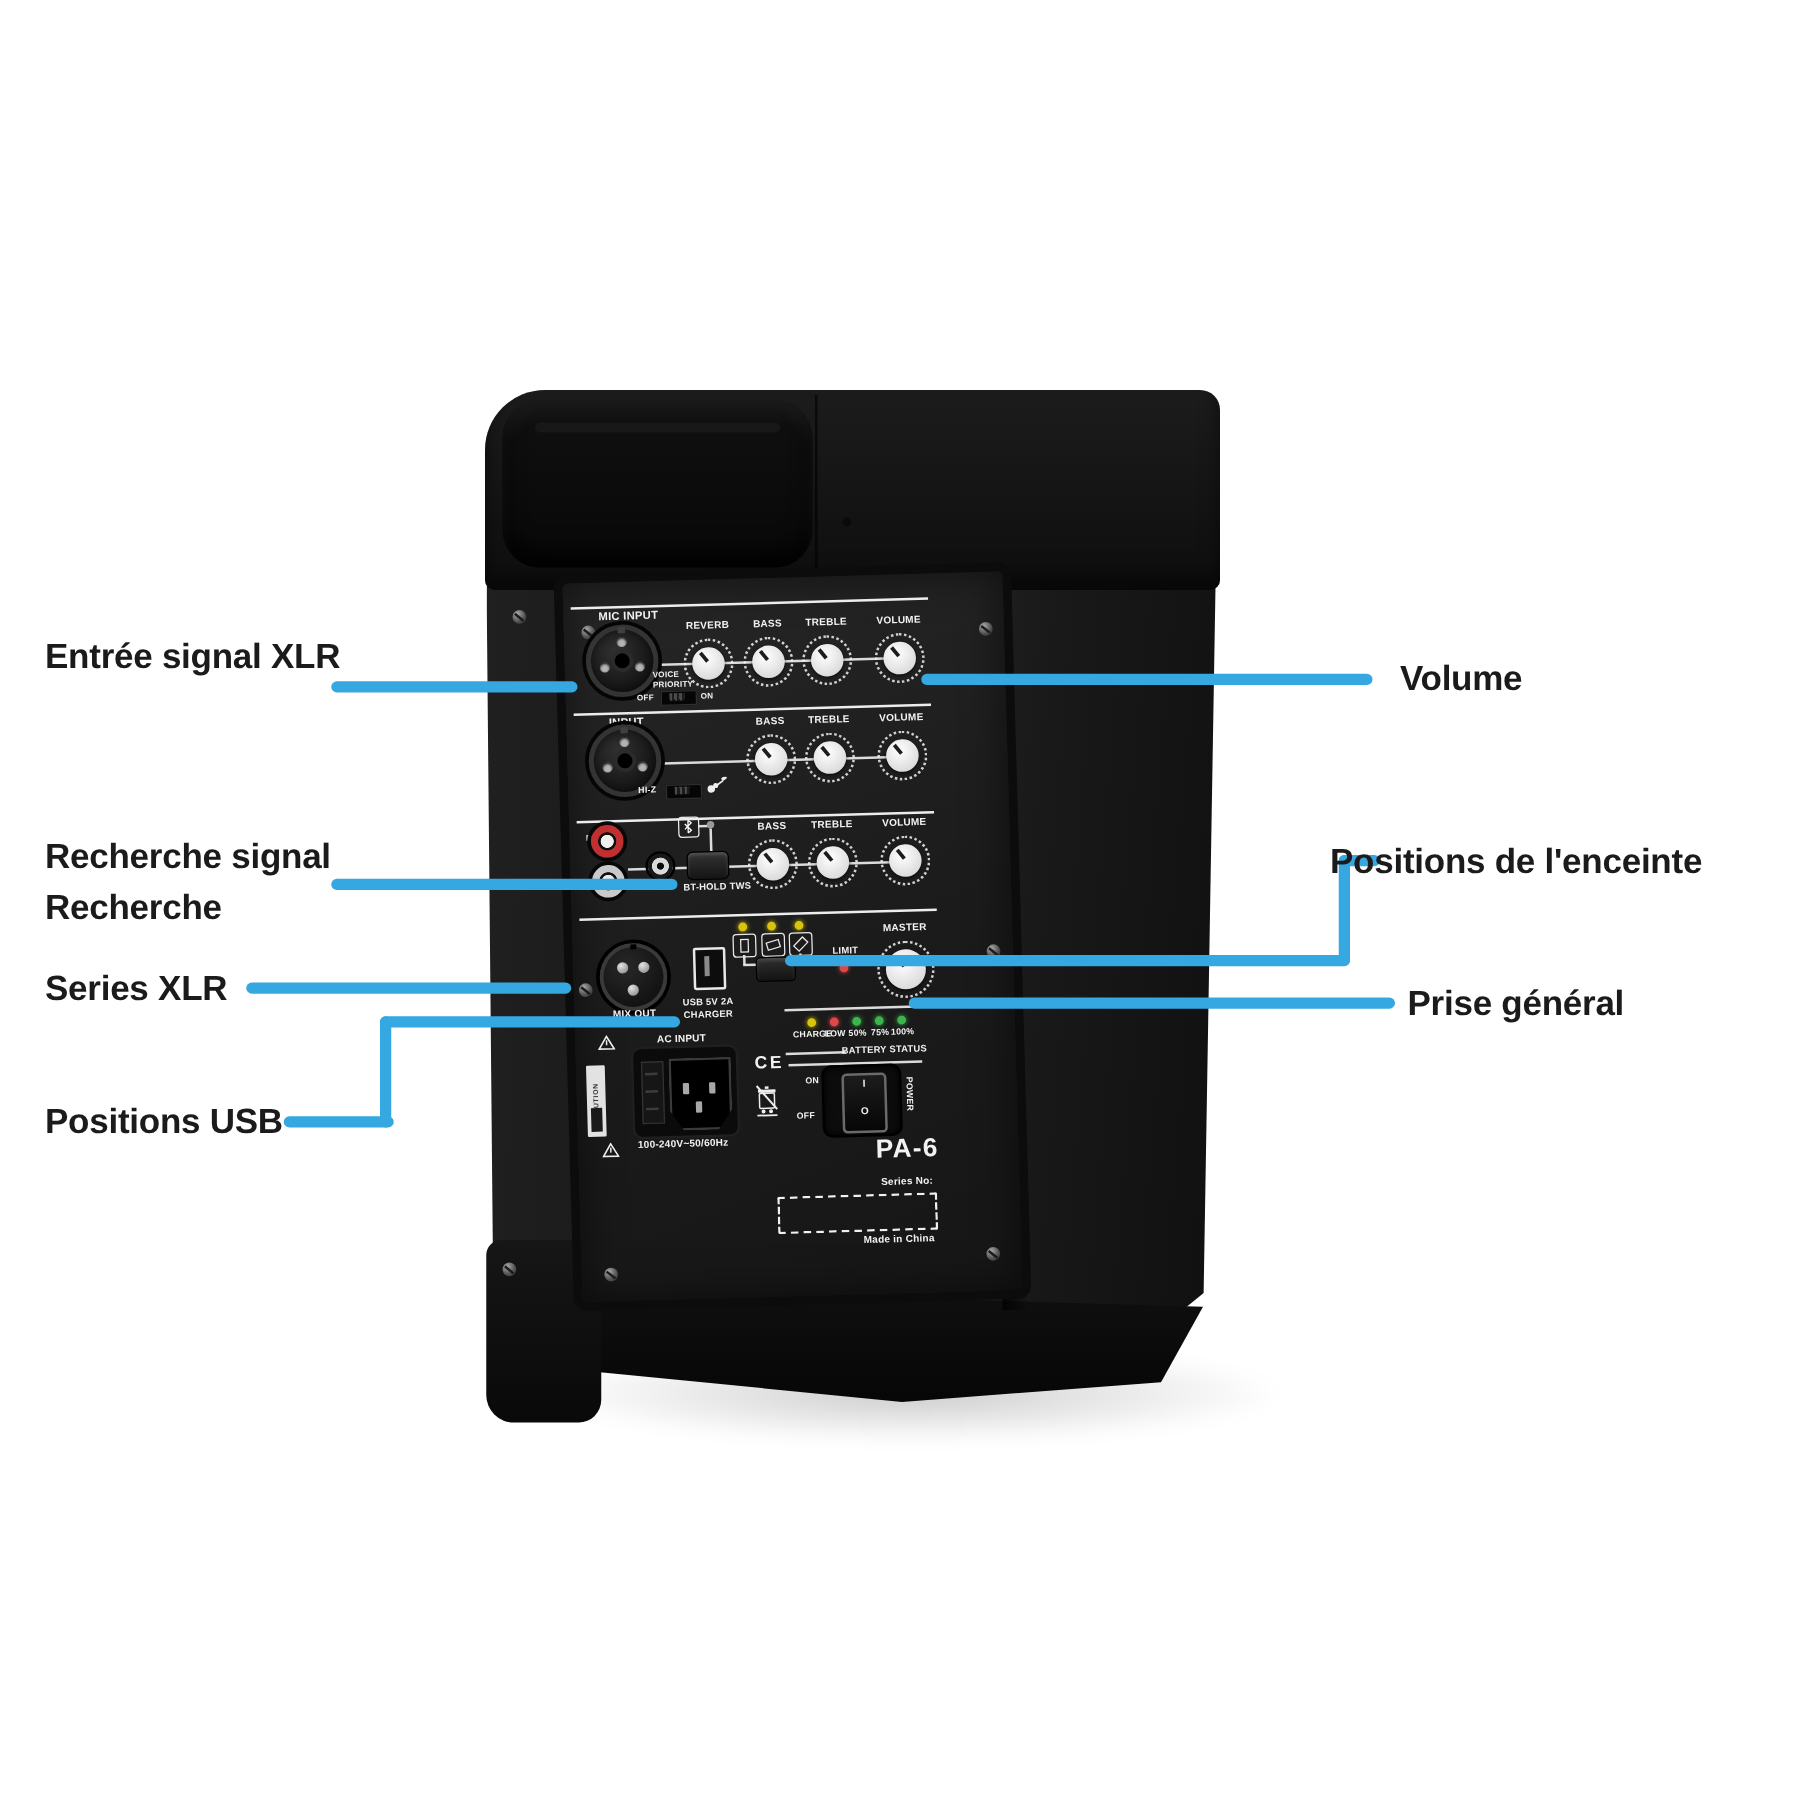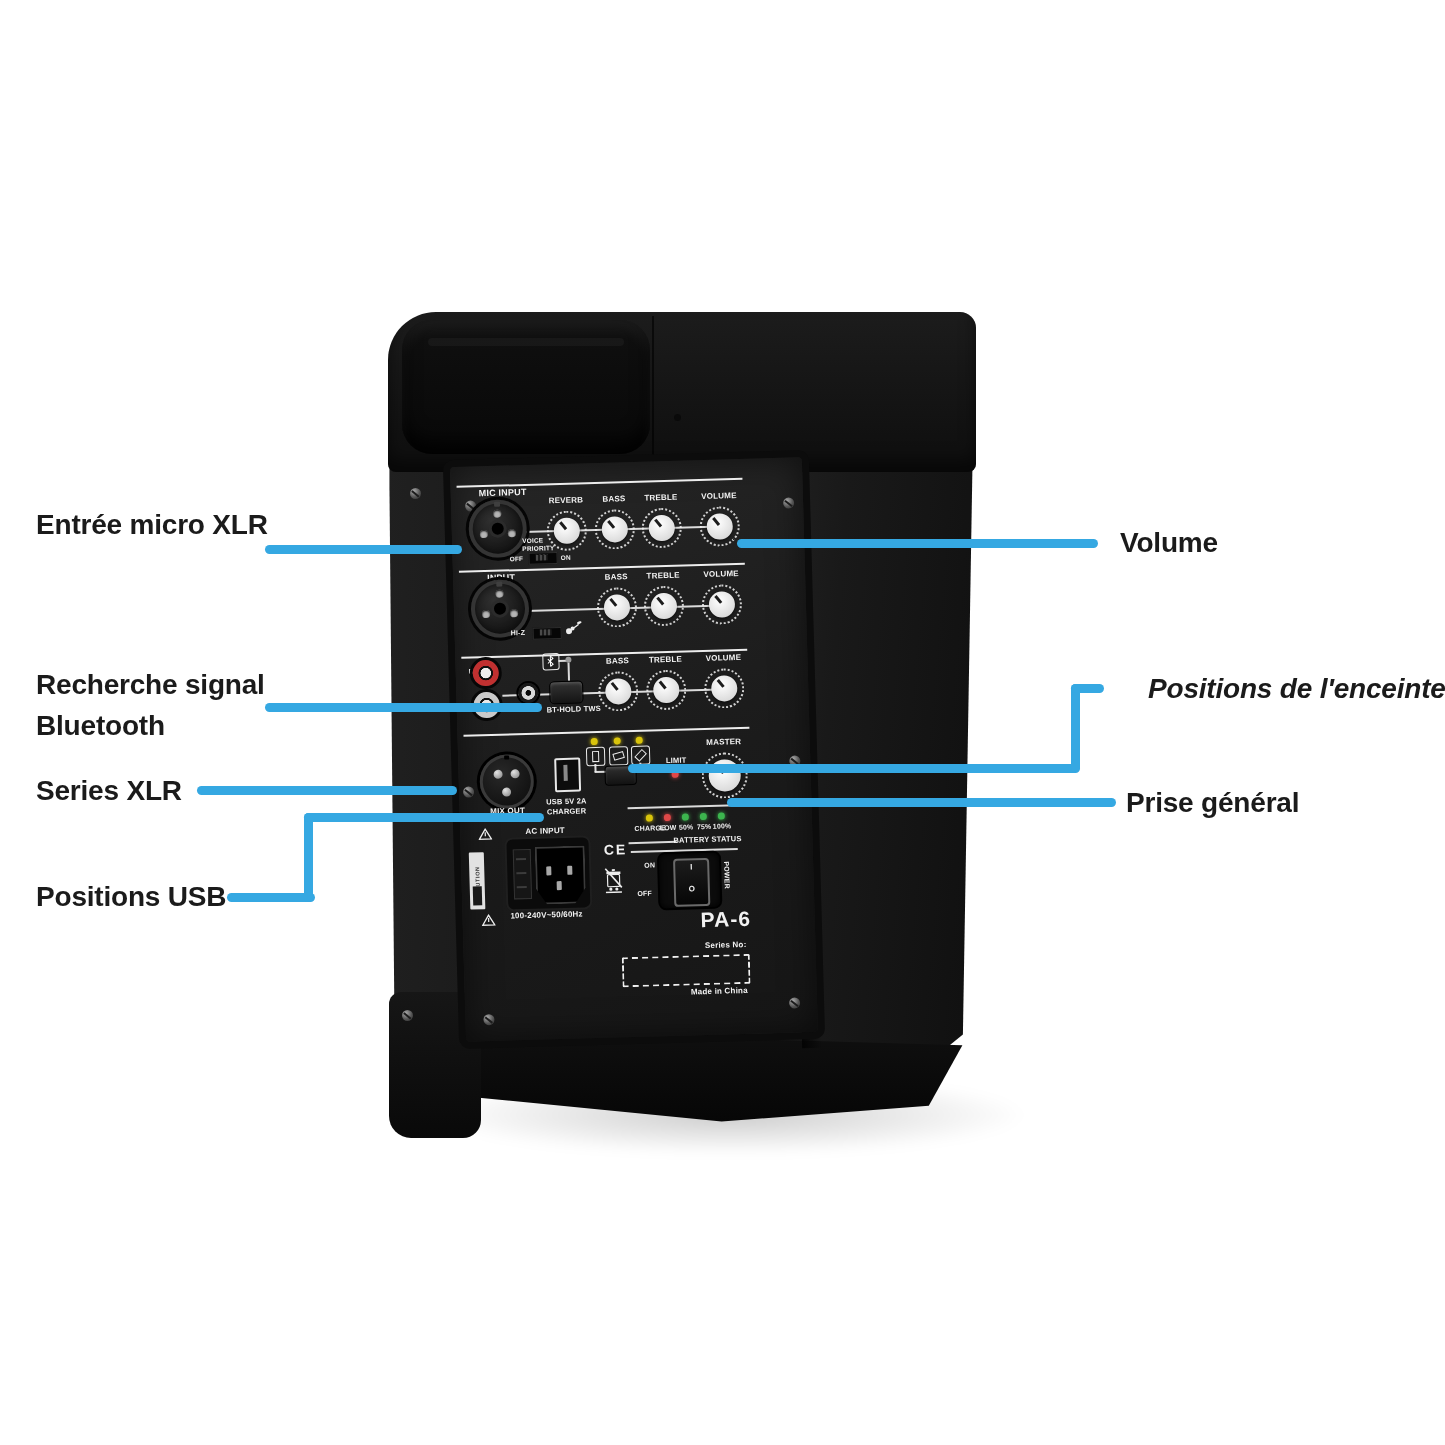--- a/index.html
+++ b/index.html
@@ -345,29 +345,29 @@
     </svg>
 
     <span class="pt ctr" style="left:263px;top:448px;font-size:21px;letter-spacing:1px;">PA-6</span>
     <span class="pt rgt" style="left:183px;top:481px;width:100px;font-size:8px;">Series No:</span>
     <div class="dash-box" style="left:158px;top:495px;width:124px;height:26px;"></div>
     <span class="pt rgt" style="left:183px;top:527px;width:100px;font-size:8px;">Made in China</span>
   </div>
 
   <div>
     <div class="co-text" style="left:36px;top:504px;">
-      <div>Entrée micro XLR</div>
+      <div>Entrée signal XLR</div>
     </div>
     <div class="seg" style="left:265px;top:545px;width:197px;height:9px;"></div>
   </div>
 
   <div>
     <div class="co-text" style="left:36px;top:664px;">
       <div>Recherche signal</div>
-      <div>Bluetooth</div>
+      <div>Recherche</div>
     </div>
     <div class="seg" style="left:265px;top:703px;width:277px;height:9px;"></div>
   </div>
 
   <div>
     <div class="co-text" style="left:36px;top:770px;">
       <div>Series XLR</div>
     </div>
     <div class="seg" style="left:197px;top:786px;width:260px;height:9px;"></div>
   </div>
@@ -385,21 +385,21 @@
     <div class="seg" style="left:737px;top:539px;width:361px;height:9px;"></div>
     <div class="co-text" style="left:1120px;top:522px;">
       <div>Volume</div>
     </div>
   </div>
 
   <div>
     <div class="seg" style="left:628px;top:764px;width:452px;height:9px;"></div>
     <div class="seg" style="left:1071px;top:684px;width:9px;height:88px;"></div>
     <div class="seg" style="left:1071px;top:684px;width:33px;height:9px;"></div>
-    <div class="co-text" style="left:1148px;top:668px;font-style:italic;">
+    <div class="co-text" style="left:1064px;top:668px;">
       <div>Positions de l'enceinte</div>
     </div>
   </div>
 
   <div>
     <div class="seg" style="left:727px;top:798px;width:389px;height:9px;"></div>
     <div class="co-text" style="left:1126px;top:782px;">
       <div>Prise général</div>
     </div>
   </div>

